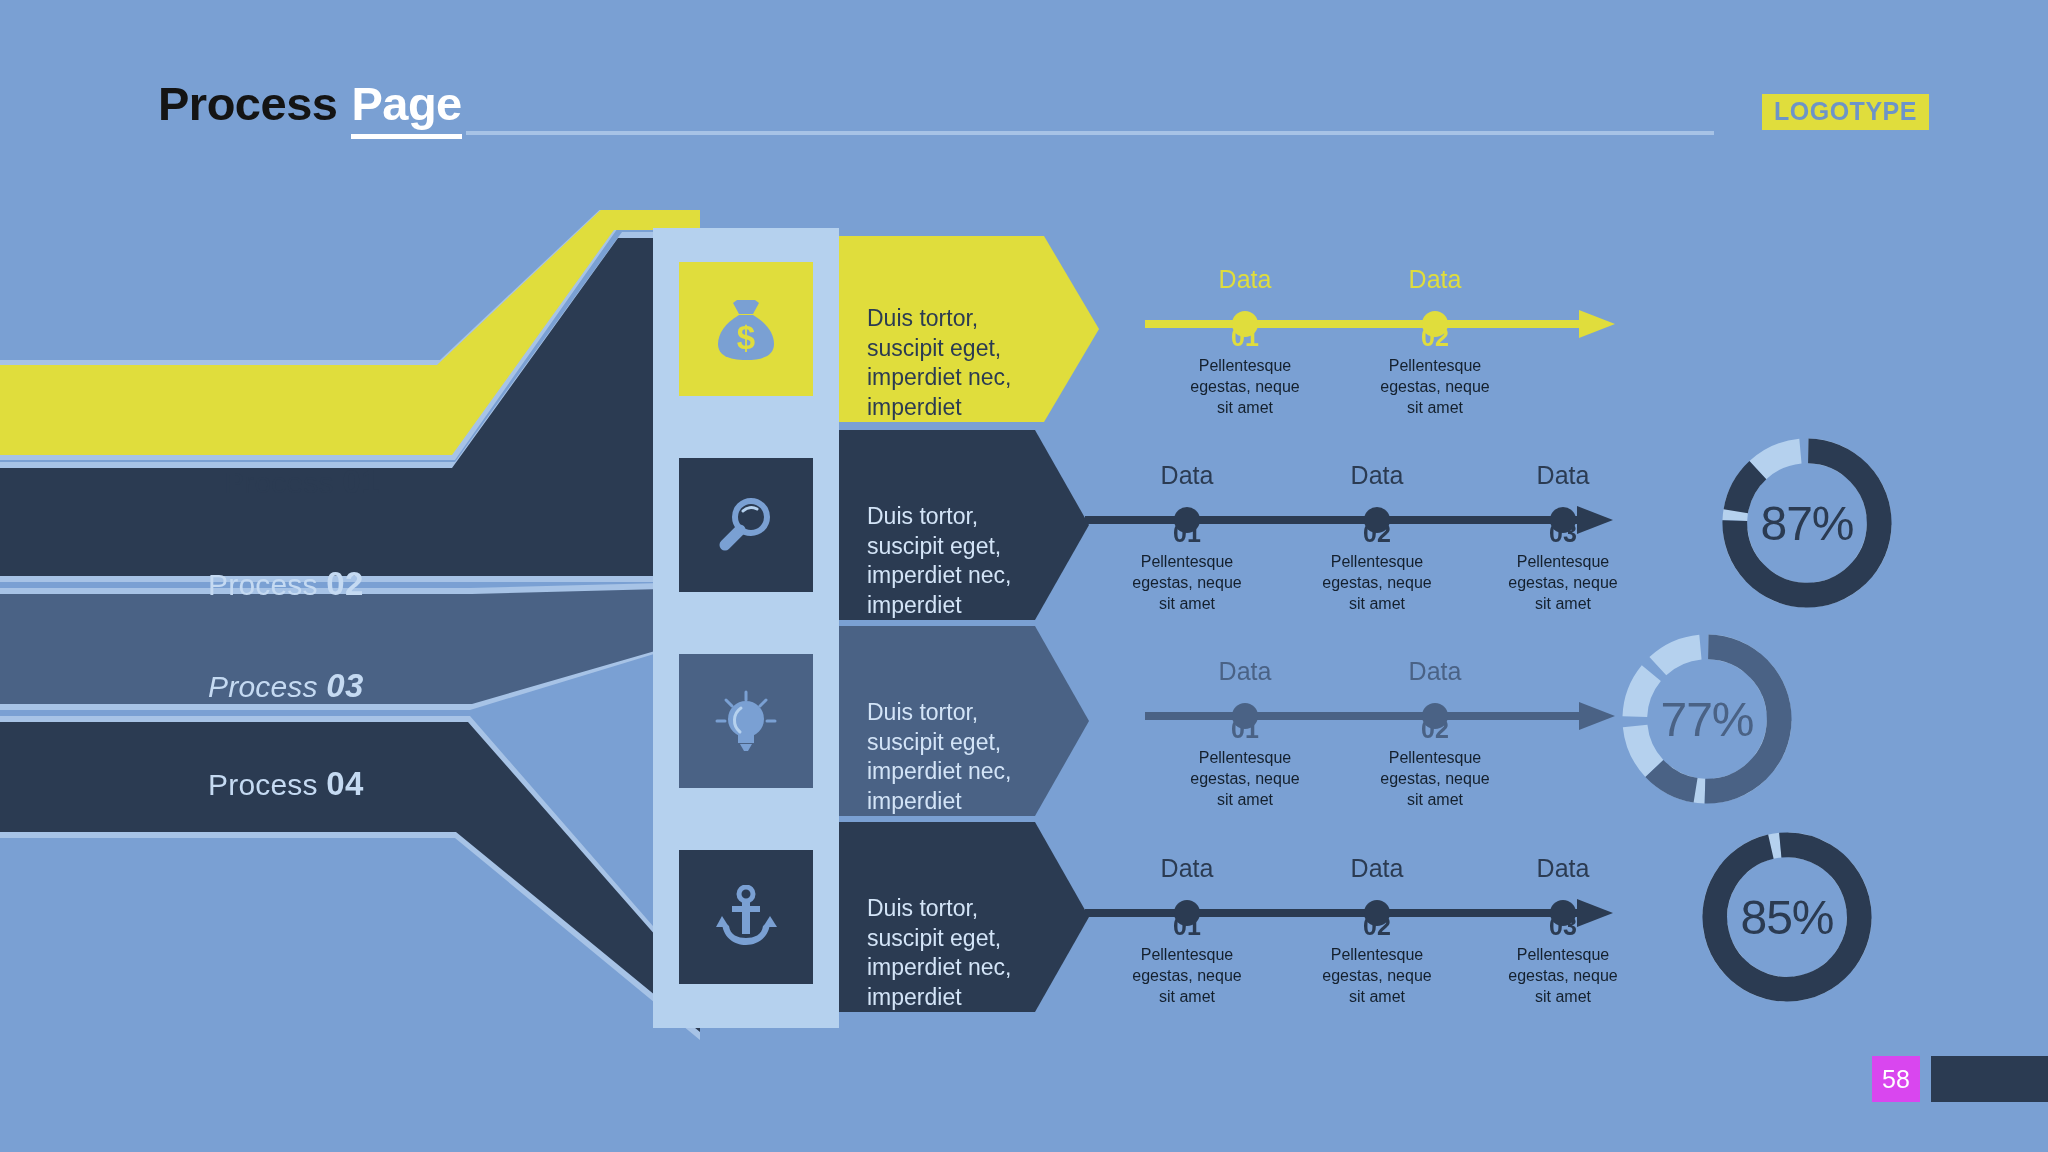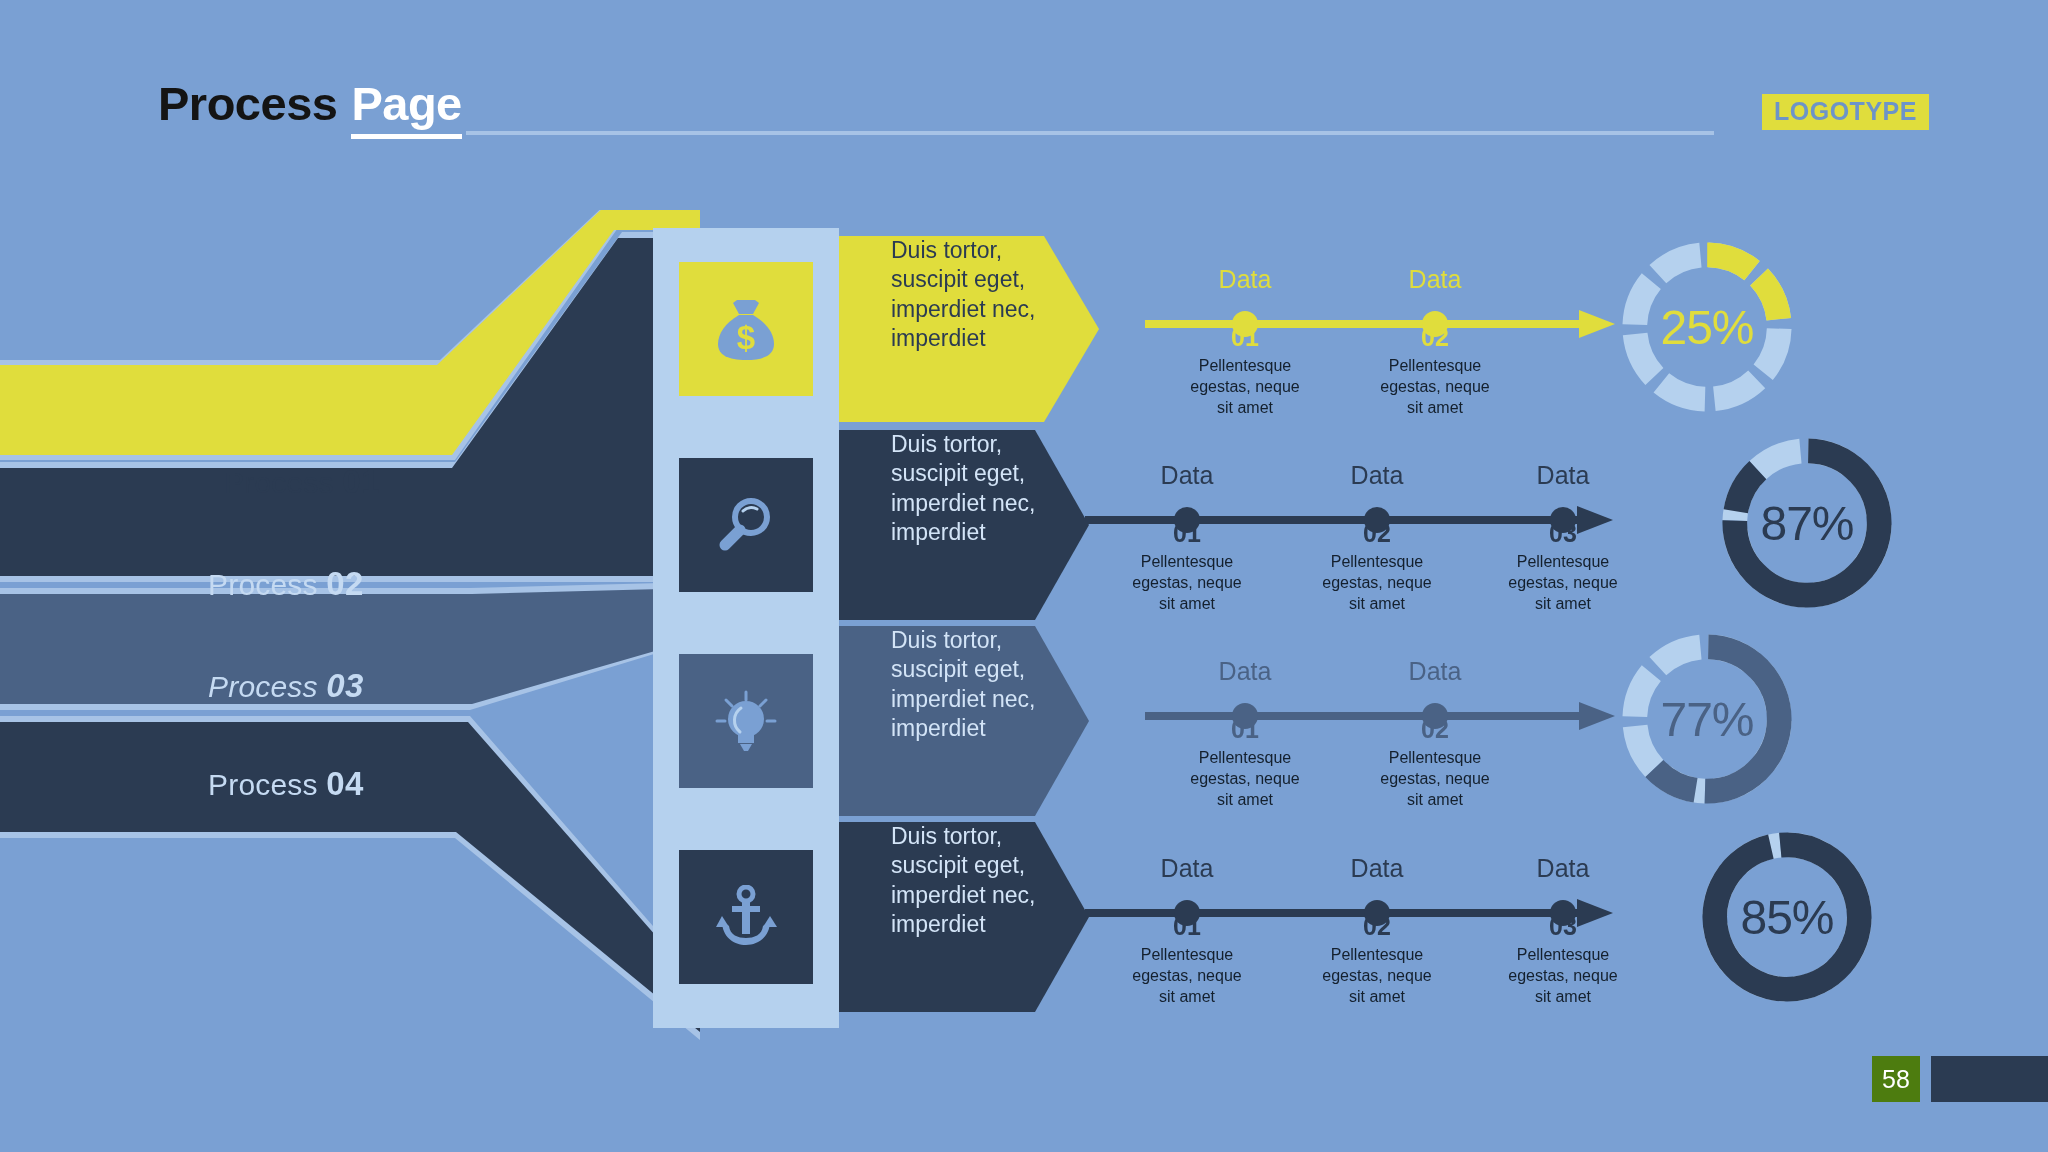--- a/index.html
+++ b/index.html
@@ -93,22 +93,21 @@
     width: 134px; height: 134px;
     display: flex;
     align-items: center;
     justify-content: center;
   }
 
   
   .desc {
     position: absolute;
     display: flex;
-    align-items: flex-start;
-    padding-left: 24px;
+    align-items: flex-end;
   }
   .desc-text {
     position: relative;
     z-index: 2;
     font-size: 23px;
     line-height: 1.28;
     white-space: pre-line;
     padding-left: 28px;
   }
   .dt-dark { color: #2b3b52; }
@@ -151,21 +150,21 @@
     justify-content: center;
     font-size: 48px;
     letter-spacing: -1px;
   }
 
   
   .page-box {
     position: absolute;
     left: 1872px; top: 1056px;
     width: 48px; height: 46px;
-    background: #4d7c0f;
+    background: #d946ef;
     color: #ffffff;
     font-size: 25px;
     display: flex;
     align-items: center;
     justify-content: center;
   }
   .page-bar {
     position: absolute;
     left: 1931px; top: 1056px;
     width: 117px; height: 46px;
@@ -414,29 +413,20 @@
     <div class="tl-head-label" style="left:398px; top:0; color:#2b3b52;">
       <span>Data</span><br>
       <span class="n">03</span>
     </div>
     <div class="tl-node" style="left:465px; top:75px; background:#2b3b52;"></div>
     <div class="tl-body-label" style="left:388px; top:120px;">Pellentesque
 egestas, neque
 sit amet</div>
   </div>
 
-  <div class="donut" style="left:1612px; top:232px; width:190px; height:190px;">
-    <svg width="190" height="190" viewBox="0 0 100 100">
-      <g fill="none" stroke-width="13">
-        <circle cx="50" cy="50" r="38" stroke="#b5d1ee" stroke-dasharray="24.9 5" transform="rotate(-89 50 50)"></circle>
-        <circle cx="50" cy="50" r="38" stroke="#e0dd3c" stroke-dasharray="24.9 5 24.9 183" transform="rotate(-89 50 50)"></circle>
-      </g>
-    </svg>
-    <div class="donut-value" style="color:#e0dd3c;">25%</div>
-  </div>
 
   <div class="donut" style="left:1712px; top:428px; width:190px; height:190px;">
     <svg width="190" height="190" viewBox="0 0 100 100">
       <g fill="none" stroke-width="13">
         <circle cx="50" cy="50" r="38" stroke="#b5d1ee" stroke-dasharray="24.9 5" transform="rotate(-89 50 50)"></circle>
         <circle cx="50" cy="50" r="38" stroke="#2b3b52" stroke-dasharray="179.4 5 24.9 29.9" transform="rotate(-89 50 50)"></circle>
       </g>
     </svg>
     <div class="donut-value" style="color:#2b3b52;">87%</div>
   </div>

